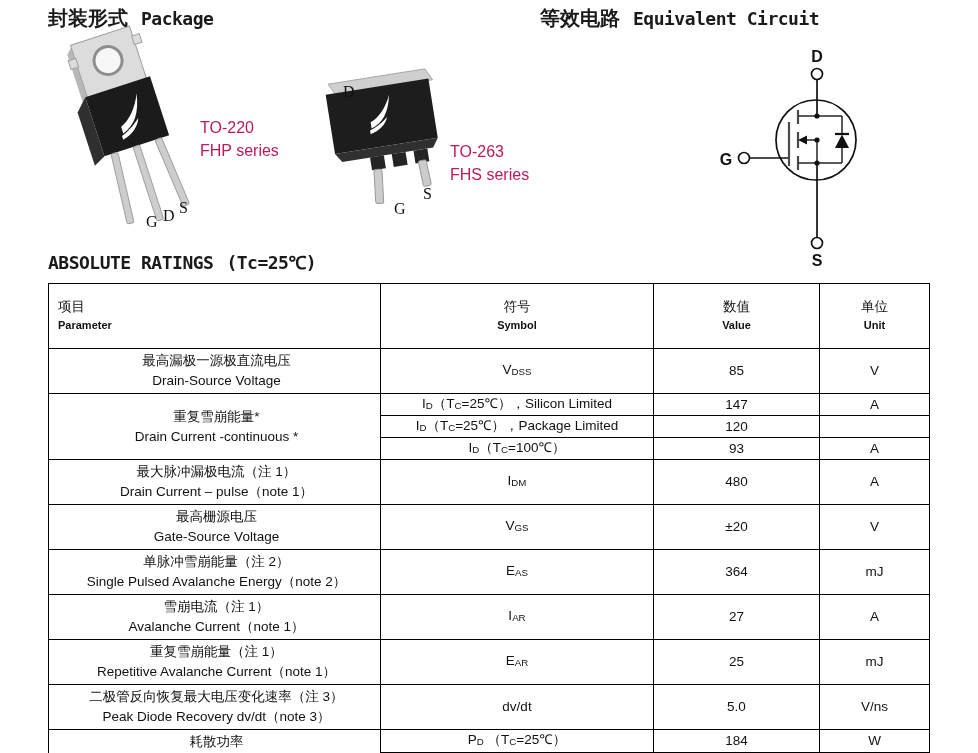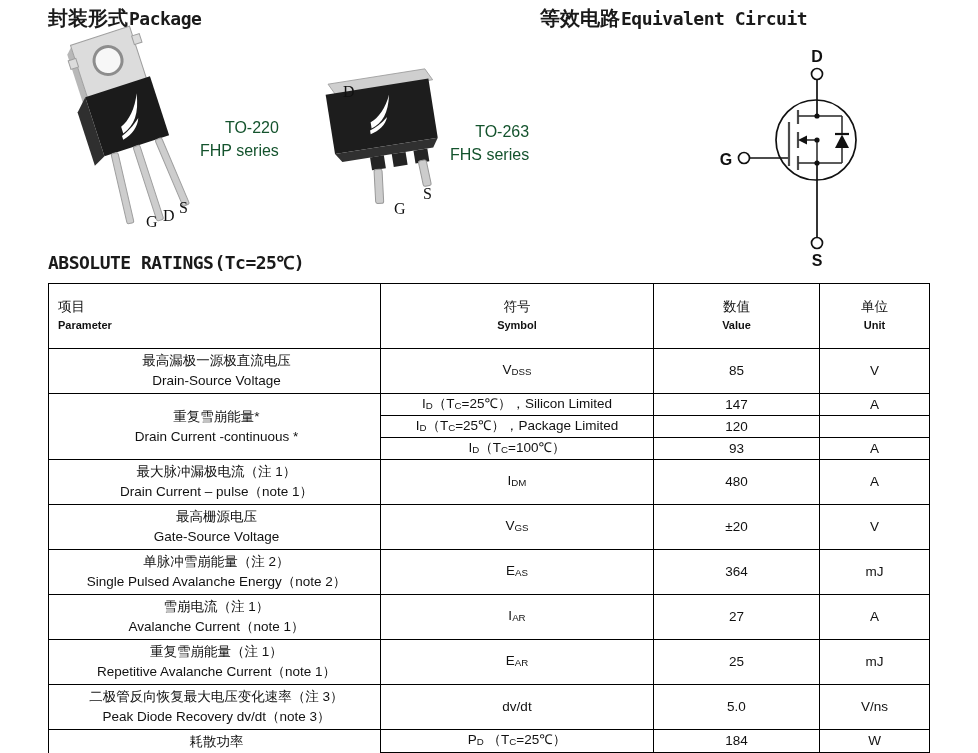--- a/index.html
+++ b/index.html
@@ -1,25 +1,25 @@
 <!DOCTYPE html>
 <html><head>
 <meta charset="utf-8">
 <style>
   html,body{margin:0;padding:0;background:#fff;}
   #page{position:relative;width:978px;height:753px;overflow:hidden;background:#fff;
         font-family:"Liberation Sans",sans-serif;color:#1a1a1a;}
 
   
-  .sec-title{position:absolute;white-space:nowrap;display:flex;align-items:baseline;gap:1px;}
+  .sec-title{position:absolute;white-space:nowrap;display:flex;align-items:baseline;gap:13px;}
   .t-cn{font-weight:700;font-size:20px;font-family:"Liberation Sans",sans-serif;}
   .t-en{font-weight:700;font-size:18px;font-family:"DejaVu Sans Mono",monospace;letter-spacing:-0.5px;}
 
   
-  .pkg-caption{position:absolute;font-size:16px;line-height:23px;color:#14532d;text-align:right;}
+  .pkg-caption{position:absolute;font-size:16px;line-height:23px;color:#be185d;}
 
   .pin-label{font-family:"Liberation Serif",serif;font-size:16px;fill:#111;}
   .term-label{font-family:"Liberation Sans",sans-serif;font-weight:700;font-size:16px;fill:#111;}
 
   svg{position:absolute;}
 
   
   .ratings-table{position:absolute;left:48px;top:283px;width:881px;border-collapse:collapse;
                  table-layout:fixed;font-size:13.5px;color:#111;}
   .ratings-table th,.ratings-table td{border:1.6px solid #000;padding:0;vertical-align:middle;}
@@ -89,21 +89,21 @@
       <g transform="translate(62,56) scale(0.9)" fill="#ffffff">
         <path d="M -11 14 C 2 10, 10 0, 14 -20 C 8 -6, -2 4, -11 7 Z"></path>
         <path d="M -13 20 C -3 18, 5 12, 8 4 C 1 10, -7 14, -13 16 Z"></path>
       </g>
     </g>
     <text class="pin-label" x="25" y="39">D</text>
     <text class="pin-label" x="76" y="156">G</text>
     <text class="pin-label" x="105" y="141">S</text>
   </svg>
 
-  <div class="pkg-caption" style="left:450px;top:120px">
+  <div class="pkg-caption" style="left:450px;top:140px">
     <div>TO-263</div>
     <div>FHS series</div>
   </div>
 
   <svg style="left:688px;top:38px" width="225" height="240" viewBox="0 0 225 240">
     <g stroke="#111" stroke-width="1.7" fill="none">
       <circle cx="128" cy="102" r="40"></circle>
       <circle cx="129" cy="36" r="5.5"></circle>
       <circle cx="56" cy="120" r="5.5"></circle>
       <circle cx="129" cy="205" r="5.5"></circle>

